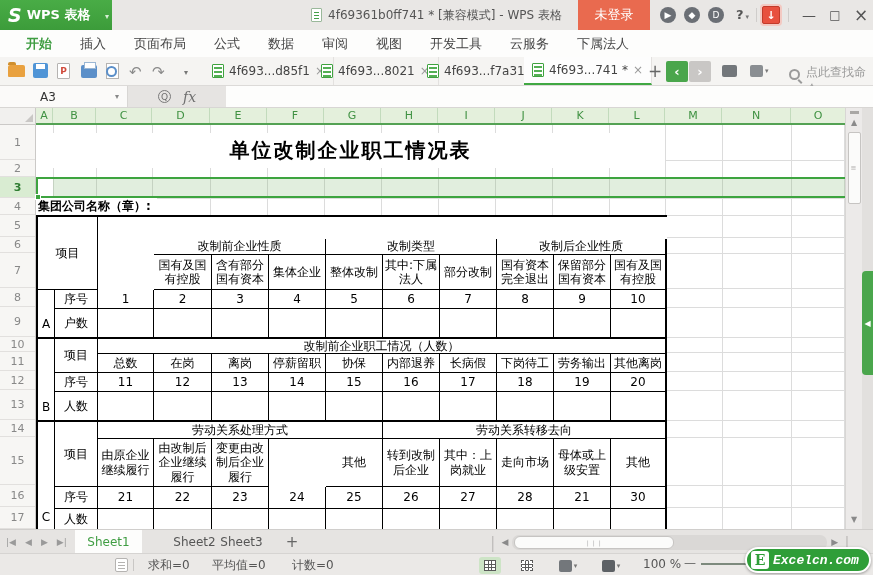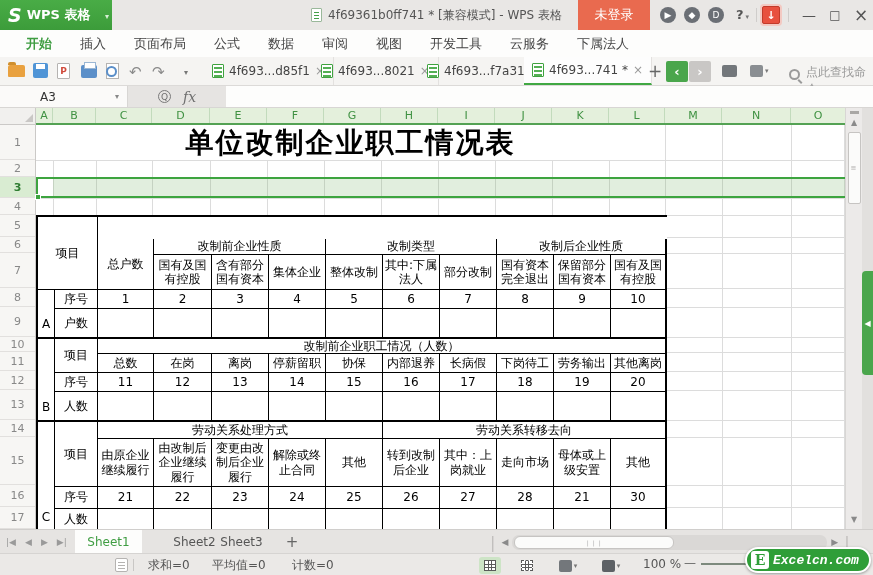--- a/index.html
+++ b/index.html
@@ -65,21 +65,21 @@
   .corner { position:absolute; left:0; top:0; width:36px; height:17px; background:#f1f0ee; border-right:1px solid #cbc9c7; border-bottom:1px solid #cbc9c7; }
   .corner:after { content:""; position:absolute; right:2px; bottom:2px; border-left:8px solid transparent; border-bottom:8px solid #c9c7c5; }
   .colheads { position:absolute; left:36px; top:0; width:809px; height:17px; background:#e4f0dc; border-bottom:2px solid #54a254; display:flex; }
   .colheads span { display:block; height:15px; line-height:15px; text-align:center; font-size:11px; color:#3f9142; border-right:1px solid #c2dbbc; }
   .rowheads { position:absolute; left:0; top:17px; width:36px; height:404px; background:#f7f6f4; border-right:1px solid #cbc9c7; }
   .rowheads div { width:35px; text-align:center; font-size:11px; color:#888; border-bottom:1px solid #e2e0de; display:flex; align-items:center; justify-content:center; }
   .rowheads div.sel { background:#d9ecd2; color:#2f7d32; font-weight:bold; }
   .cells { position:absolute; left:36px; top:17px; width:809px; height:404px; background:#fff; }
   .vline { position:absolute; top:0; bottom:0; width:1px; background:#dcdcdc; }
   .hline { position:absolute; left:0; right:0; height:1px; background:#dcdcdc; }
-  .title-cell { position:absolute; left:0; top:0; width:629px; height:35px; background:#fff; display:flex; align-items:center; justify-content:center; font-size:28px; font-weight:bold; color:#000; letter-spacing:2px; z-index:3; }
+  .title-cell { position:absolute; left:0; top:8px; width:629px; height:35px; background:#fff; display:flex; align-items:center; justify-content:center; font-size:20px; font-weight:bold; color:#000; letter-spacing:2px; z-index:3; }
   .company { position:absolute; left:2px; top:73px; height:17px; line-height:17px; font-size:12px; font-weight:bold; color:#000; background:#fff; padding-right:6px; z-index:2; }
   .selrow { position:absolute; left:0; top:52px; width:809px; height:21px; border:2px solid #3da43f; border-right:none; background:rgba(105,170,90,0.20); z-index:2; }
   .selrow .active-cell { position:absolute; left:0; top:0; width:15px; height:17px; background:#fff; }
   .selrow .handle { position:absolute; left:-3px; bottom:-4px; width:6px; height:6px; background:#3da43f; border:1px solid #fff; }
   .tbl { position:absolute; left:0; top:90px; width:631px; height:316px; display:grid;
          grid-template-columns:17px 43px 56px 58px 57px 57px 57px 57px 57px 57px 57px 56px;
          grid-template-rows:22px 16px 35px 19px 30px 15px 19px 19px 30px 17px 48px 22px 22px;
          border-top:2px solid #000; border-left:2px solid #000; background:#fff; z-index:4; }
   .td { border-right:1px solid #000; border-bottom:1px solid #000; background:#fff; display:flex; align-items:center; justify-content:center; text-align:center; font-size:12px; line-height:1.18; padding:0 1px; color:#000; overflow:hidden; }
   .td.bb2 { border-bottom-width:2px; }
@@ -296,30 +296,30 @@
     <div class="hline" style="top:212px;"></div>
     <div class="hline" style="top:227px;"></div>
     <div class="hline" style="top:246px;"></div>
     <div class="hline" style="top:265px;"></div>
     <div class="hline" style="top:295px;"></div>
     <div class="hline" style="top:312px;"></div>
     <div class="hline" style="top:360px;"></div>
     <div class="hline" style="top:382px;"></div>
 
     <div class="title-cell">单位改制企业职工情况表</div>
+    <div class="company">集团公司名称（章）:</div>
 
     <div class="selrow">
       <div class="active-cell"></div>
       <div class="handle"></div>
     </div>
 
     <div class="tbl">
 
       <div class="td" style="grid-area:1/1/4/3;">项目</div>
-      <div class="td" style="grid-area:2/3/4/4;">总户数</div>
       <div class="td" style="grid-area:2/4/3/7;">改制前企业性质</div>
       <div class="td" style="grid-area:2/7/3/10;">改制类型</div>
       <div class="td br2" style="grid-area:2/10/3/13;">改制后企业性质</div>
       <div class="td" style="grid-area:3/4/4/5;">国有及国有控股</div>
       <div class="td" style="grid-area:3/5/4/6;">含有部分国有资本</div>
       <div class="td" style="grid-area:3/6/4/7;">集体企业</div>
       <div class="td" style="grid-area:3/7/4/8;">整体改制</div>
       <div class="td" style="grid-area:3/8/4/9;">其中:下属法人</div>
       <div class="td" style="grid-area:3/9/4/10;">部分改制</div>
       <div class="td" style="grid-area:3/10/4/11;">国有资本完全退出</div>
@@ -386,21 +386,20 @@
       <div class="td bb2" style="grid-area:9/11/10/12;"></div>
       <div class="td bb2 br2" style="grid-area:9/12/10/13;"></div>
 
       <div class="td endv" style="grid-area:10/1/14/2;">C</div>
       <div class="td" style="grid-area:10/2/12/3;">项目</div>
       <div class="td" style="grid-area:10/3/11/8;">劳动关系处理方式</div>
       <div class="td br2" style="grid-area:10/8/11/13;">劳动关系转移去向</div>
       <div class="td" style="grid-area:11/3/12/4;">由原企业继续履行</div>
       <div class="td" style="grid-area:11/4/12/5;">由改制后企业继续履行</div>
       <div class="td" style="grid-area:11/5/12/6;">变更由改制后企业履行</div>
-      <div class="td" style="grid-area:11/6/12/7;">解除或终止合同</div>
       <div class="td" style="grid-area:11/7/12/8;">其他</div>
       <div class="td" style="grid-area:11/9/12/10;">其中：上岗就业</div>
       <div class="td" style="grid-area:11/8/12/9;">转到改制后企业</div>
       <div class="td" style="grid-area:11/10/12/11;">走向市场</div>
       <div class="td" style="grid-area:11/11/12/12;">母体或上级安置</div>
       <div class="td br2" style="grid-area:11/12/12/13;">其他</div>
       <div class="td" style="grid-area:12/2/13/3;">序号</div>
       <div class="td" style="grid-area:12/3/13/4;">21</div>
       <div class="td" style="grid-area:12/4/13/5;">22</div>
       <div class="td" style="grid-area:12/5/13/6;">23</div>

